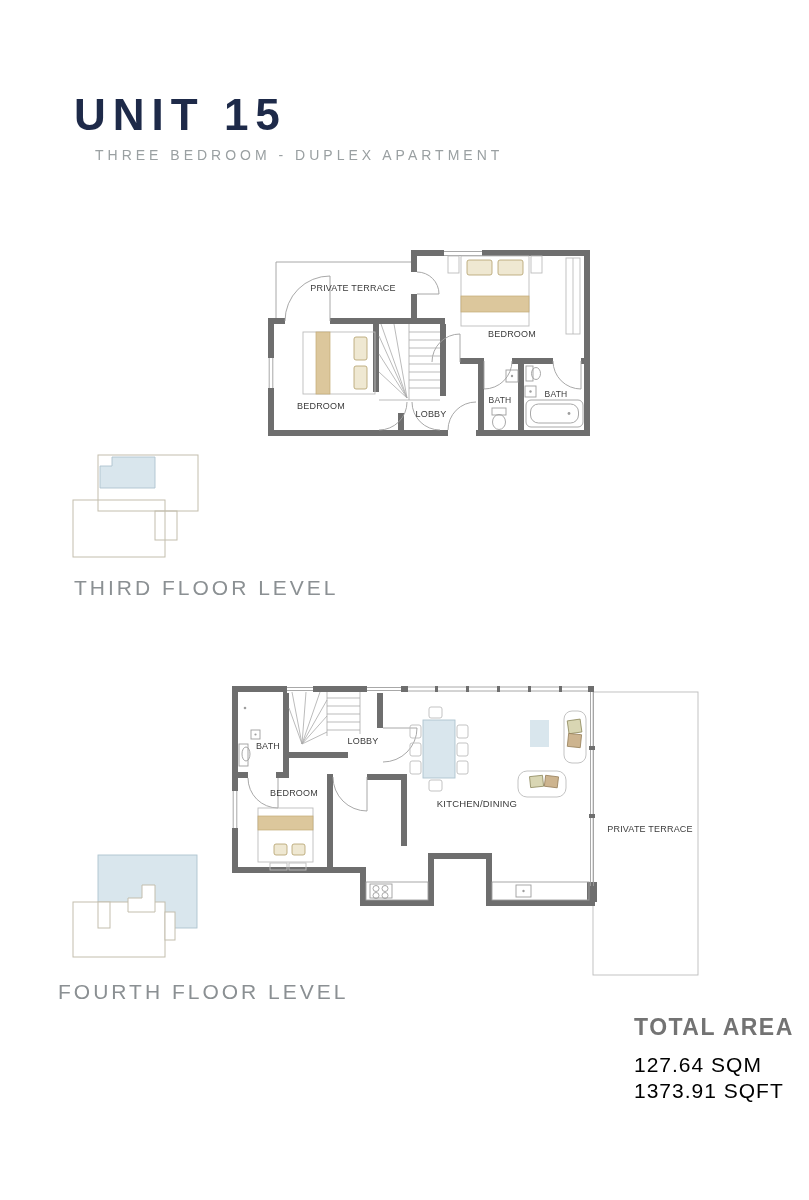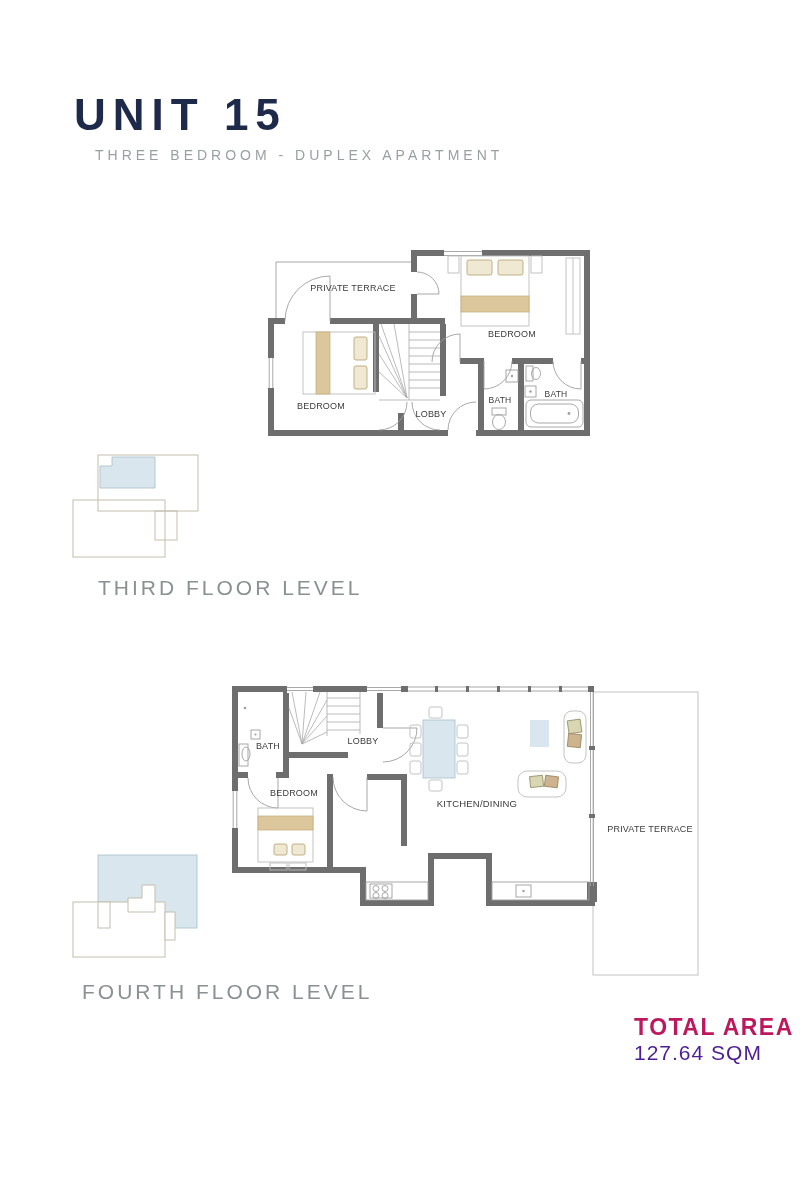--- a/index.html
+++ b/index.html
@@ -1,24 +1,24 @@
 <!DOCTYPE html>
 <html><head>
 <meta charset="utf-8">
 <style>
   html,body{margin:0;padding:0;}
   body{width:809px;height:1200px;background:#ffffff;position:relative;overflow:hidden;
        font-family:"Liberation Sans", sans-serif;}
   .abs{position:absolute;}
   .unit-title{left:74px;top:90px;font-size:44px;font-weight:bold;color:#1e2a49;letter-spacing:7px;}
   .unit-subtitle{left:75px;top:147px;font-size:14px;color:#9aa0a2;letter-spacing:4px;margin-left:20px;}
-  .floor-label{font-size:21px;color:#8b9093;letter-spacing:3px;margin-left:24px;}
+  .floor-label{font-size:21px;color:#8b9093;letter-spacing:3px;}
   .total-block{left:634px;top:1014px;line-height:26px;}
-  .total-heading{font-size:23px;font-weight:bold;color:#be185d;letter-spacing:1.5px;margin-bottom:0;}
-  .total-val{font-size:21px;color:#4c1d95;letter-spacing:1px;}
+  .total-heading{font-size:23px;font-weight:bold;color:#737373;letter-spacing:1.5px;margin-bottom:12px;}
+  .total-val{font-size:21px;color:#000000;letter-spacing:1px;}
   svg text{font-family:"Liberation Sans", sans-serif;fill:#3b3b3b;letter-spacing:.2px;}
   .wall{fill:#6e6e6e;}
   .thin{stroke:#9e9e9e;stroke-width:0.9;fill:none;}
   .furn{stroke:#bcbcbc;stroke-width:0.9;fill:none;}
   .tan{fill:#dcc79c;stroke:#c4ab76;stroke-width:0.7;}
   .pillow{fill:#efe8d2;stroke:#b3a06a;stroke-width:0.8;}
   .blue{fill:#d9e6ed;stroke:#aec3cf;stroke-width:0.9;}
   .key{fill:none;stroke:#c3bead;stroke-width:1;}
   .keyw{fill:#ffffff;stroke:#c3bead;stroke-width:1;}
   .dot{fill:#9e9e9e;}
@@ -291,13 +291,14 @@
   <rect class="keyw" x="3" y="52" width="92" height="55"></rect>
   <path class="keyw" d="M58,62 L58,48 L72,48 L72,35 L85,35 L85,62 Z"></path>
   <rect class="keyw" x="28" y="52" width="12" height="26"></rect>
   <rect class="keyw" x="95" y="62" width="10" height="28"></rect>
 </svg>
 <div class="abs floor-label" style="left:58px;top:980px">FOURTH FLOOR LEVEL</div>
 
 <div class="abs total-block">
   <div class="total-heading">TOTAL AREA</div>
   <div class="total-val">127.64 SQM</div>
+  <div class="total-val">1373.91 SQFT</div>
 </div>
 
 </body></html>

